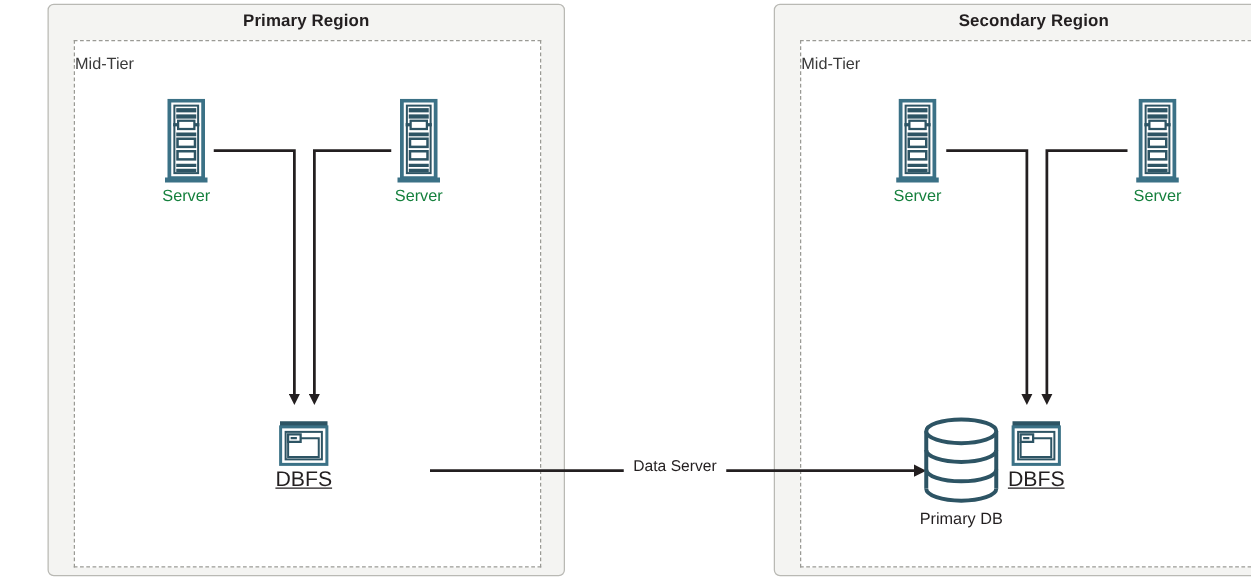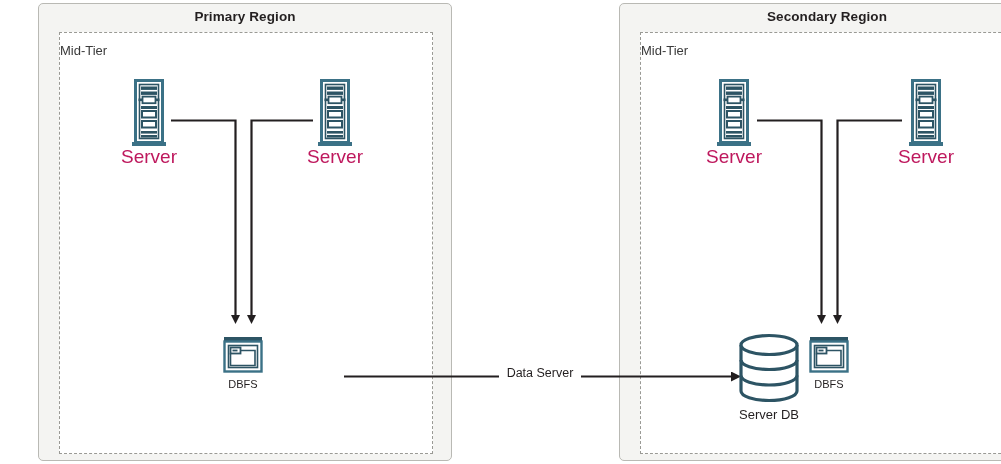--- a/index.html
+++ b/index.html
@@ -63,41 +63,41 @@
     color: #3a3a3a;
   }
 
   
   .node {
     position: absolute;
     width: 86px;
     text-align: center;
   }
   .node-label {
-    font-size: 19px;
-    color: #be185d;
+    font-size: 13px;
+    color: #15803d;
     white-space: nowrap;
     line-height: 16px;
   }
   .node-icon {
     display: block;
     margin: 0 auto;
   }
 
   
   #srv-p1 { left: 70px;  top: 79px; }
   #srv-p2 { left: 256px; top: 79px; }
   #srv-s1 { left: 655px; top: 79px; }
   #srv-s2 { left: 847px; top: 79px; }
 
   
   .dbfs-node { position: absolute; width: 64px; text-align: center; }
   #dbfs-p { left: 175px; top: 336px; }
   #dbfs-s { left: 761px; top: 336px; }
-  .dbfs-label { font-size: 11px; color: #231f20; line-height: 16px; margin-top: 2px; }
+  .dbfs-label { font-size: 17px; color: #231f20; line-height: 16px; margin-top: 2px; text-decoration: underline; }
 
   
   .db-node { position: absolute; width: 110px; text-align: center; }
   #db-p { left: 216px; top: 332px; }
   #db-s { left: 678px; top: 332px; }
   .db-label { font-size: 13px; color: #231f20; line-height: 16px; margin-top: 3px; white-space: nowrap; }
 
   
   #wires {
     position: absolute;
@@ -258,21 +258,21 @@
 
   <div class="db-node" id="db-s">
     <svg class="node-icon" width="68" height="72" viewBox="0 0 68 72" xmlns="http://www.w3.org/2000/svg">
       <path d="M6,13 L6,59" fill="none" stroke="#2d5464" stroke-width="3.2"></path>
       <path d="M62,13 L62,59" fill="none" stroke="#2d5464" stroke-width="3.2"></path>
       <ellipse cx="34" cy="13" rx="28" ry="9.5" fill="#ffffff" stroke="#2d5464" stroke-width="3.2"></ellipse>
       <path d="M6,59 A28,9.5 0 0 0 62,59" fill="#ffffff" stroke="#2d5464" stroke-width="3.2"></path>
       <path d="M6,28 A28,9.5 0 0 0 62,28" fill="none" stroke="#2d5464" stroke-width="3.2"></path>
       <path d="M6,43.5 A28,9.5 0 0 0 62,43.5" fill="none" stroke="#2d5464" stroke-width="3.2"></path>
     </svg>
-    <div class="db-label">Server DB</div>
+    <div class="db-label">Primary DB</div>
   </div>
 
   <div class="dbfs-node" id="dbfs-s">
     <svg class="node-icon" width="42" height="38" viewBox="0 0 42 38" xmlns="http://www.w3.org/2000/svg">
       <rect x="2" y="1" width="38" height="4" fill="#2d5464"></rect>
       <rect x="2.5" y="5.5" width="37" height="30" fill="#ffffff" stroke="#3b7186" stroke-width="2.4"></rect>
       <rect x="6.5" y="9.5" width="29" height="22" fill="#ffffff" stroke="#2d5464" stroke-width="1.6"></rect>
       <rect x="8.5" y="11.5" width="10" height="6" fill="#ffffff" stroke="#2d5464" stroke-width="1.8"></rect>
       <rect x="10.5" y="13.6" width="5" height="1.8" fill="#2d5464"></rect>
       <path d="M18.5,14.5 L33,14.5 L33,29.5 L8.5,29.5 L8.5,17.5" fill="none" stroke="#2d5464" stroke-width="1.6"></path>

